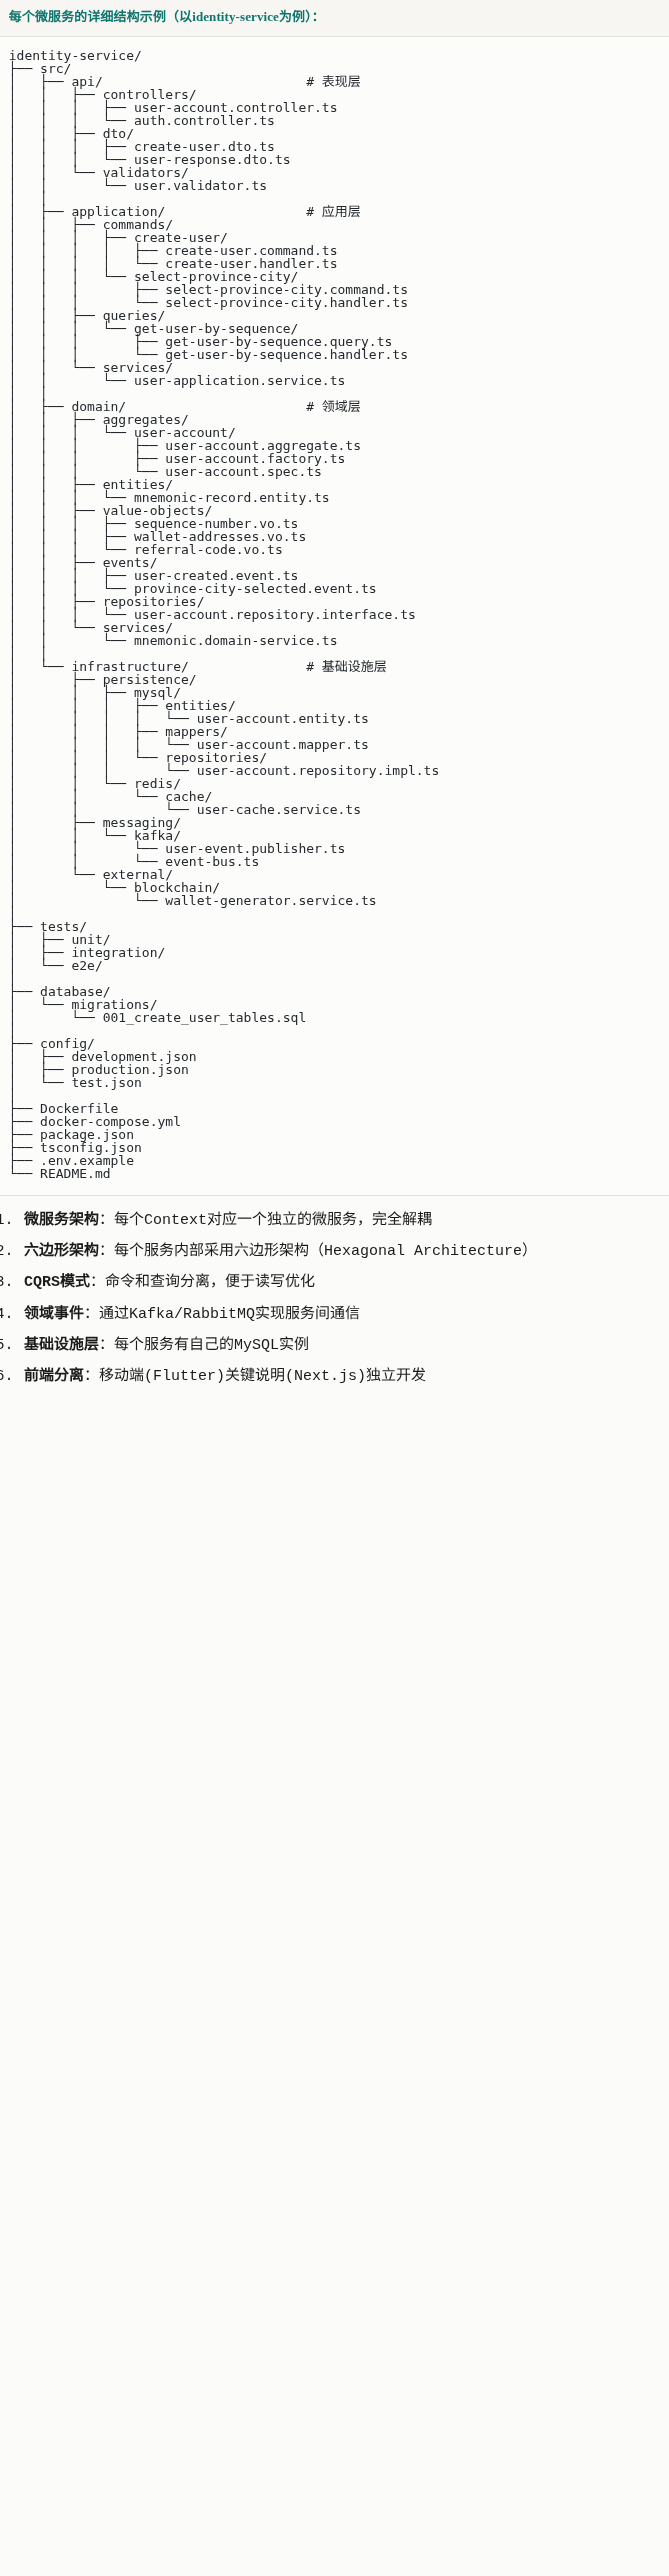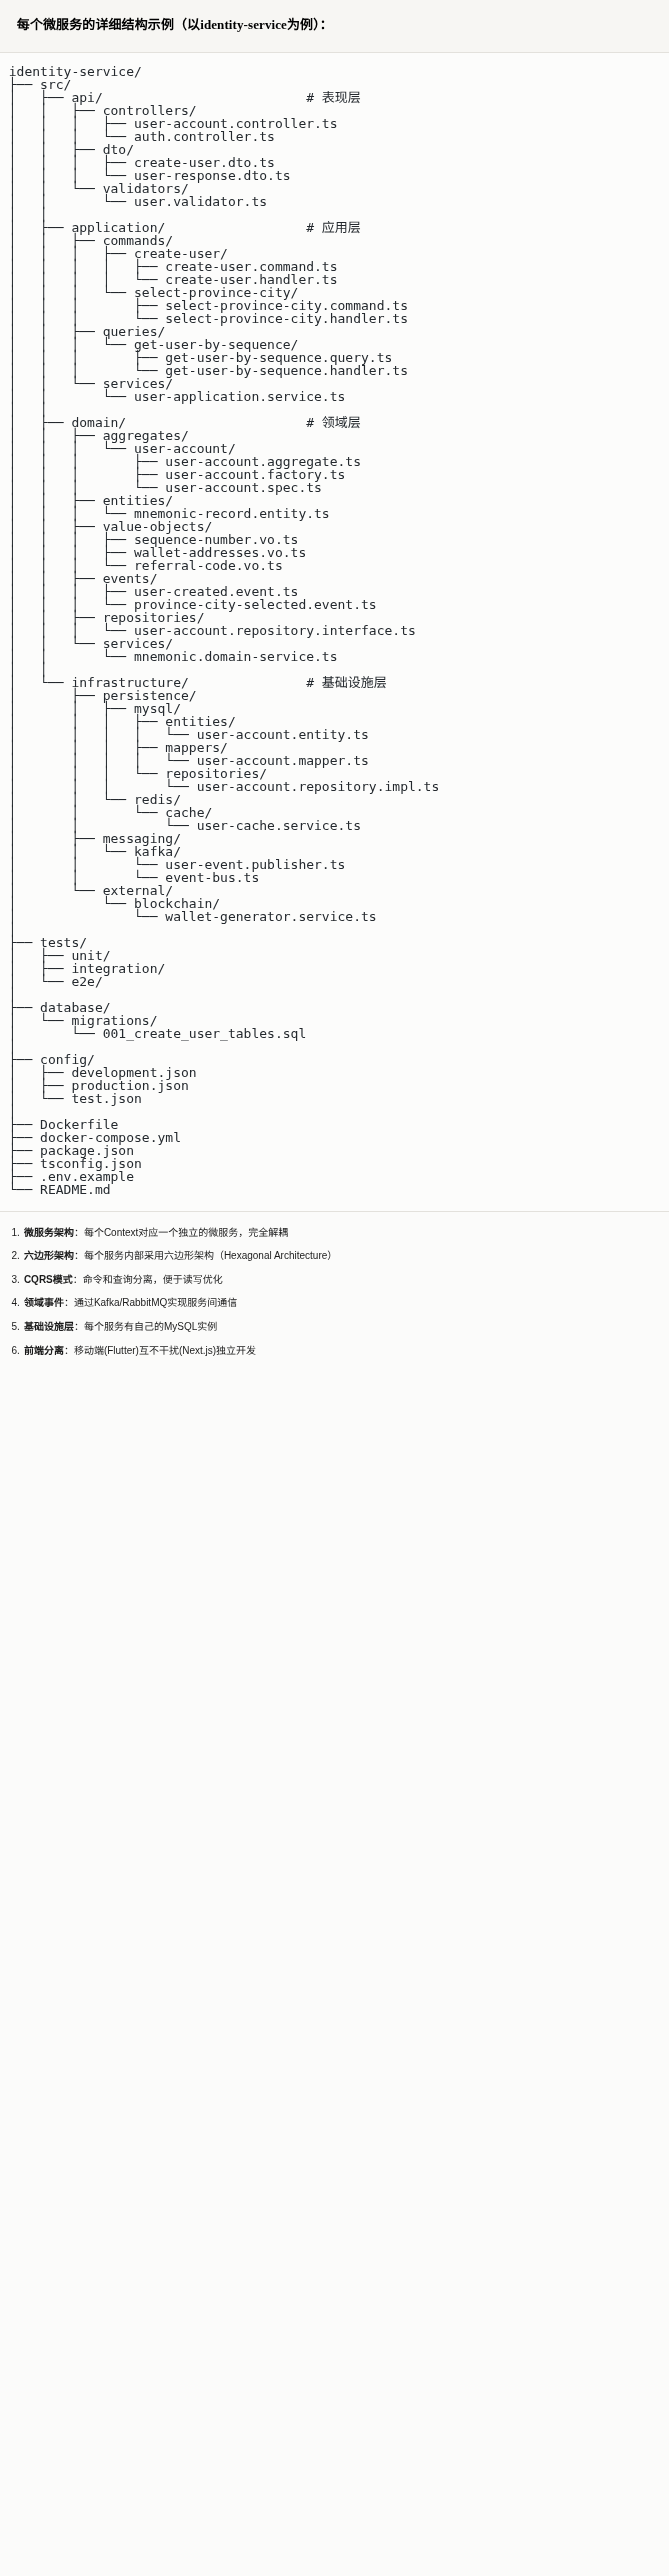--- a/index.html
+++ b/index.html
@@ -15,27 +15,27 @@
     -webkit-font-smoothing: antialiased;
   }
 
   
   .doc-header {
     background: #f7f6f3;
     padding: 8.8px 8.8px 10px 8.8px;
     border-bottom: 0.6px solid #e3e1dc;
   }
   .doc-title {
-    margin: 8px;
+    margin: 0;
     font-family: "Liberation Serif", serif;
     font-weight: bold;
     font-size: 13px;
     line-height: 1.3;
     letter-spacing: 0.1px;
-    color: #000000;
+    color: #0f766e;
   }
 
   
   .code-block {
     background: #fcfcfb;
     padding: 12.5px 0 15px 8.8px;
     border-bottom: 0.6px solid #e3e1dc;
   }
   pre.tree {
     margin: 0;
@@ -57,22 +57,22 @@
     margin: 0 0 10px 0;
     font-family: "Liberation Serif", serif;
     font-weight: bold;
     font-size: 10.3px;
     color: #111111;
   }
   ol.notes-list {
     margin: 0 0 10px 0;
     padding: 0 0 0 13.8px;
     list-style: decimal;
-    font-family: Liberation Sans, sans-serif;
-    font-size: 10px;
+    font-family: Liberation Mono, monospace;
+    font-size: 15px;
     line-height: 1.55;
     color: #1b1b1b;
   }
   ol.notes-list > li {
     margin: 0 0 8.1px 0;
     padding-left: 1.3px;
   }
   ol.notes-list > li:last-child { margin-bottom: 0; }
   .note-term { font-weight: bold; }
   .note-sep  { font-weight: normal; }
@@ -195,18 +195,18 @@
     <li>
       <span class="note-term">CQRS模式</span><span class="note-sep">：</span><span class="note-desc">命令和查询分离，便于读写优化</span>
     </li>
     <li>
       <span class="note-term">领域事件</span><span class="note-sep">：</span><span class="note-desc">通过Kafka/RabbitMQ实现服务间通信</span>
     </li>
     <li>
       <span class="note-term">基础设施层</span><span class="note-sep">：</span><span class="note-desc">每个服务有自己的MySQL实例</span>
     </li>
     <li>
-      <span class="note-term">前端分离</span><span class="note-sep">：</span><span class="note-desc">移动端(Flutter)互不干扰(Next.js)独立开发</span>
+      <span class="note-term">前端分离</span><span class="note-sep">：</span><span class="note-desc">移动端(Flutter)关键说明(Next.js)独立开发</span>
     </li>
   </ol>
 
 </section>
 
 
 </body></html>

